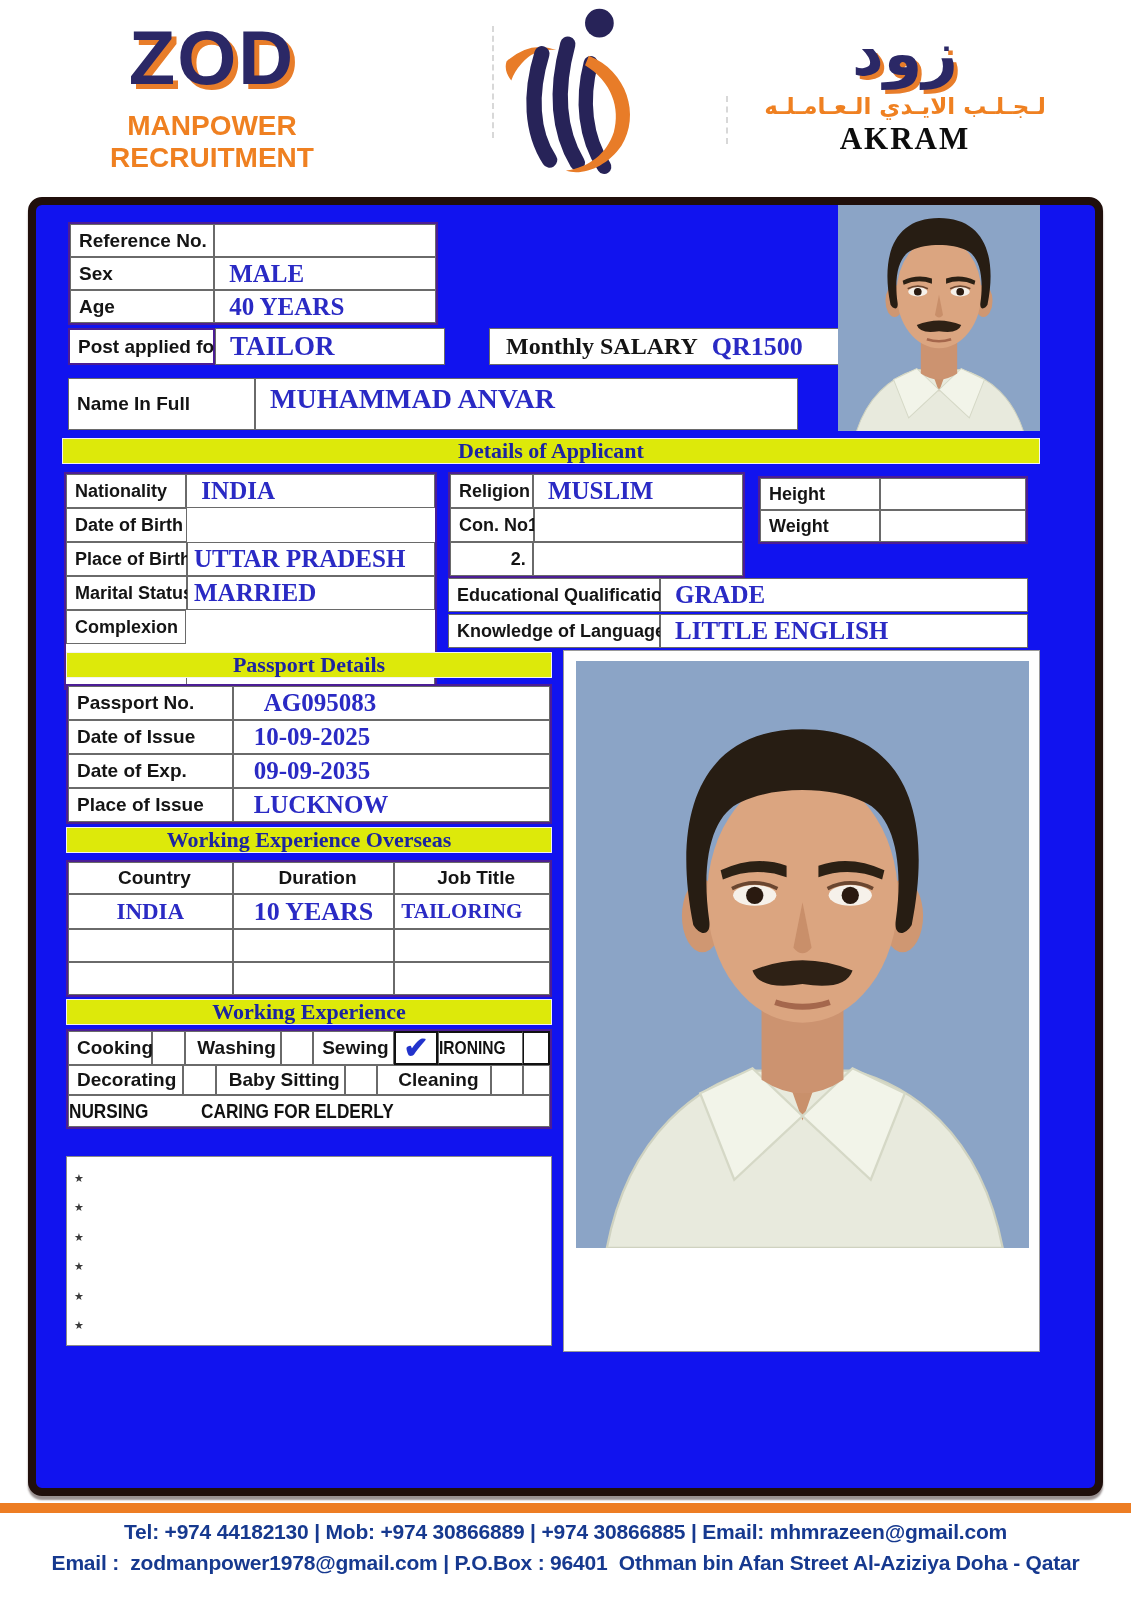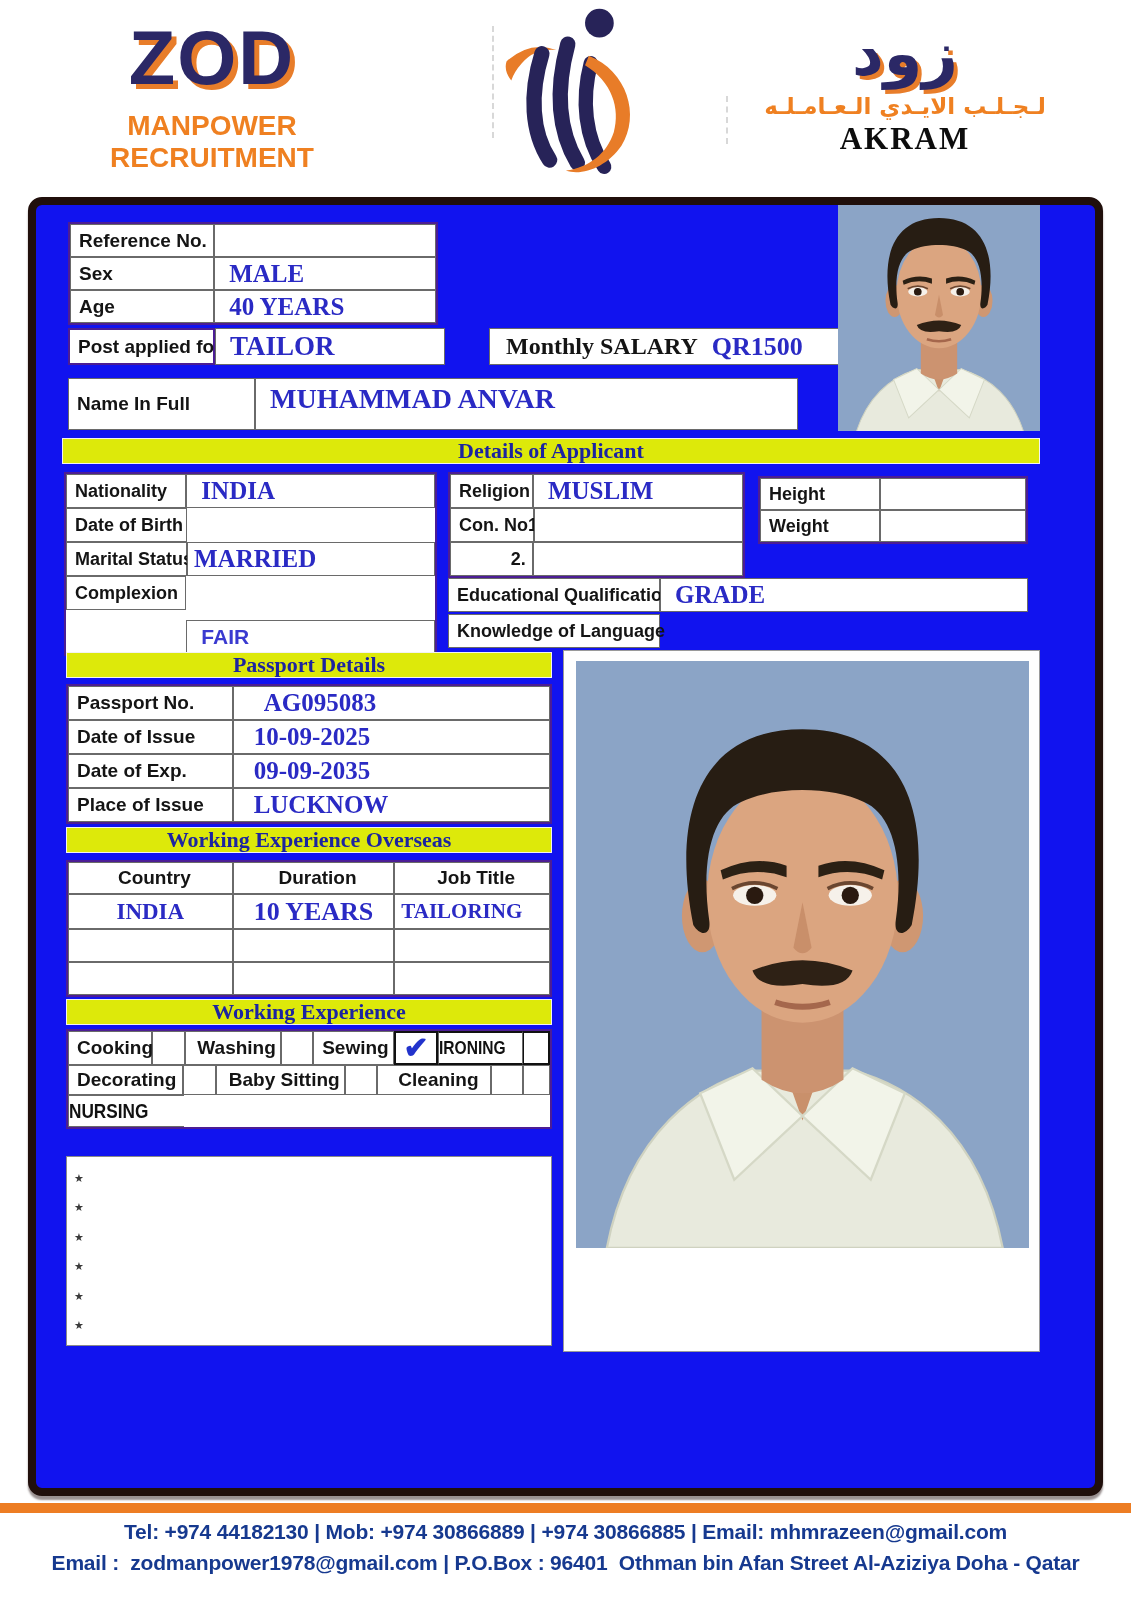--- a/index.html
+++ b/index.html
@@ -165,20 +165,28 @@
           <span class="val">INDIA</span>
         </div>
       </div>
     <div class="row">
         <div class="cell" style="width:121px;height:34px;">
           <span class="lbl" style="font-size:18px;">Date of Birth</span>
         </div>
       </div>
     <div class="row">
         <div class="cell" style="width:121px;height:34px;">
+          <span class="lbl" style="font-size:18px;">Place of Birth</span>
+        </div>
+      <div class="cell" style="width:250px;height:34px;">
+          <span class="val" style="padding-left:6px;">UTTAR PRADESH</span>
+        </div>
+      </div>
+    <div class="row">
+        <div class="cell" style="width:121px;height:34px;">
           <span class="lbl" style="font-size:18px;">Marital Status</span>
         </div>
       <div class="cell" style="width:250px;height:34px;">
           <span class="val" style="padding-left:6px;">MARRIED</span>
         </div>
       </div>
     <div class="row">
         <div class="cell" style="width:121px;height:34px;">
           <span class="lbl" style="font-size:18px;">Complexion</span>
         </div>
@@ -239,20 +247,23 @@
         <span class="lbl" style="font-size:18px;">Educational Qualifications</span>
       </div>
     <div class="cell" style="width:368px;height:34px;">
         <span class="val">GRADE</span>
       </div>
   </div>
   <div class="abs row" style="left:448px;top:614px;">
     <div class="cell" style="width:212px;height:34px;">
         <span class="lbl" style="font-size:18px;">Knowledge of Language</span>
       </div>
+    <div class="cell" style="width:368px;height:34px;">
+        <span class="val">LITTLE ENGLISH</span>
+      </div>
   </div>
 
   <div class="section-bar" style="left:66px;top:652px;width:486px;height:26px;">
     <span>Passport Details</span>
   </div>
   <div class="abs tbl" style="left:66px;top:684px;width:486px;">
     <div class="row">
         <div class="cell" style="width:166px;height:34px;">
           <span class="lbl">Passport No.</span>
         </div>
@@ -371,20 +382,23 @@
       <div class="cell" style="width:33px;height:30px;"></div>
       <div class="cell" style="width:115px;height:30px;justify-content:center;">
           <span class="lbl">Cleaning</span>
         </div>
       <div class="cell" style="width:32px;height:30px;"></div>
       <div class="cell" style="width:27px;height:30px;"></div>
     </div>
     <div class="row">
       <div class="cell" style="width:116px;height:32px;border-right:none;">
           <span class="cond" style="font-size:21px;">NURSING</span>
+        </div>
+      <div class="cell" style="width:370px;height:32px;border-left:none;">
+          <span class="cond" style="font-size:21px;padding-left:22px;">CARING FOR ELDERLY</span>
         </div>
     </div>
   </div>
 
   <div class="notes-box">
     <span class="star">★</span>
     <span class="star">★</span>
     <span class="star">★</span>
     <span class="star">★</span>
     <span class="star">★</span>

